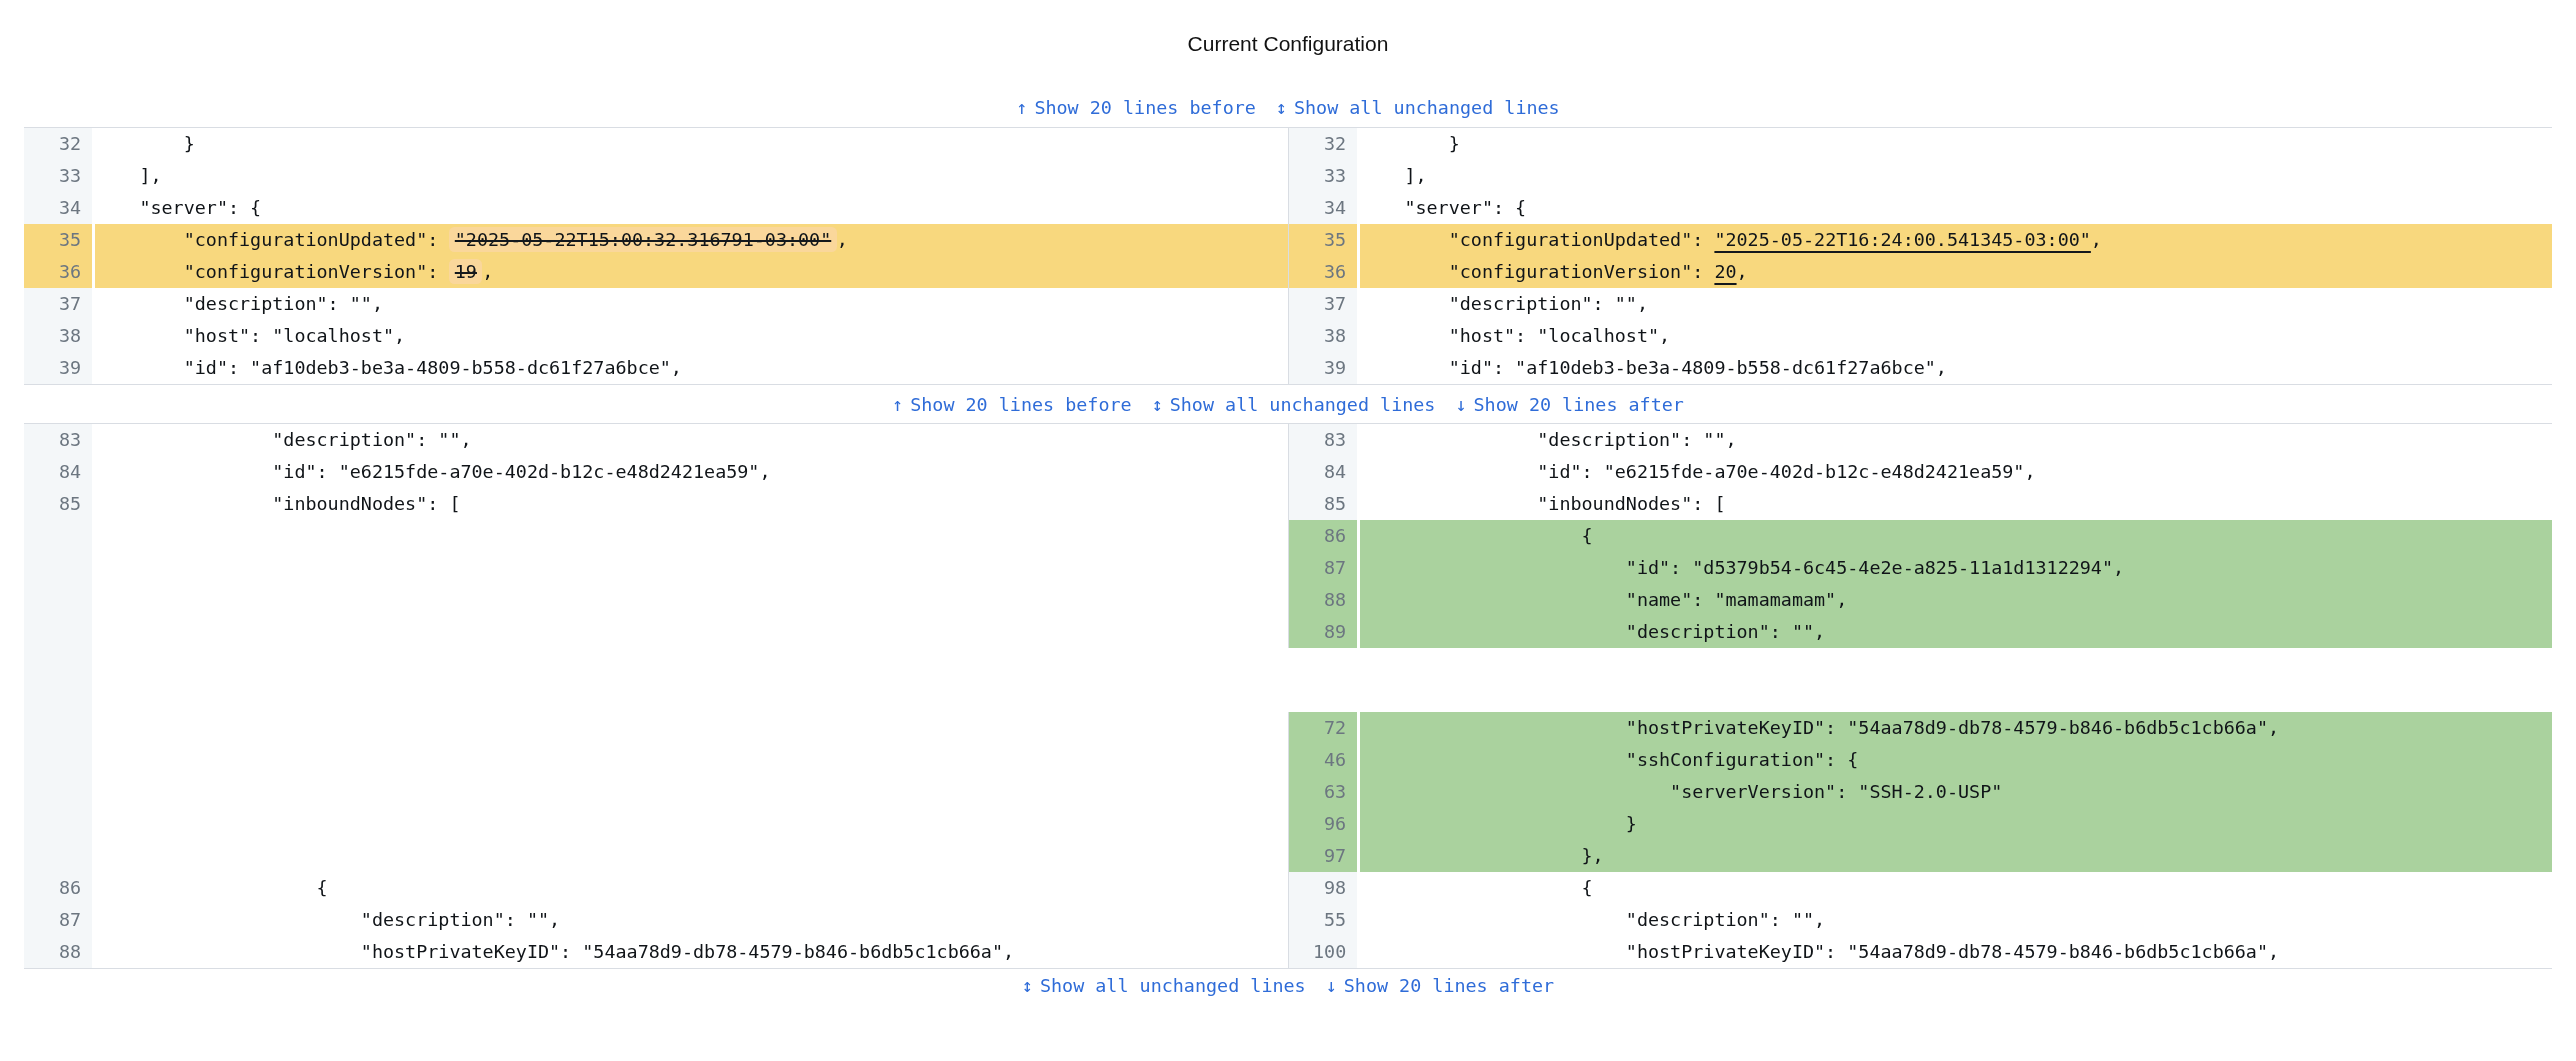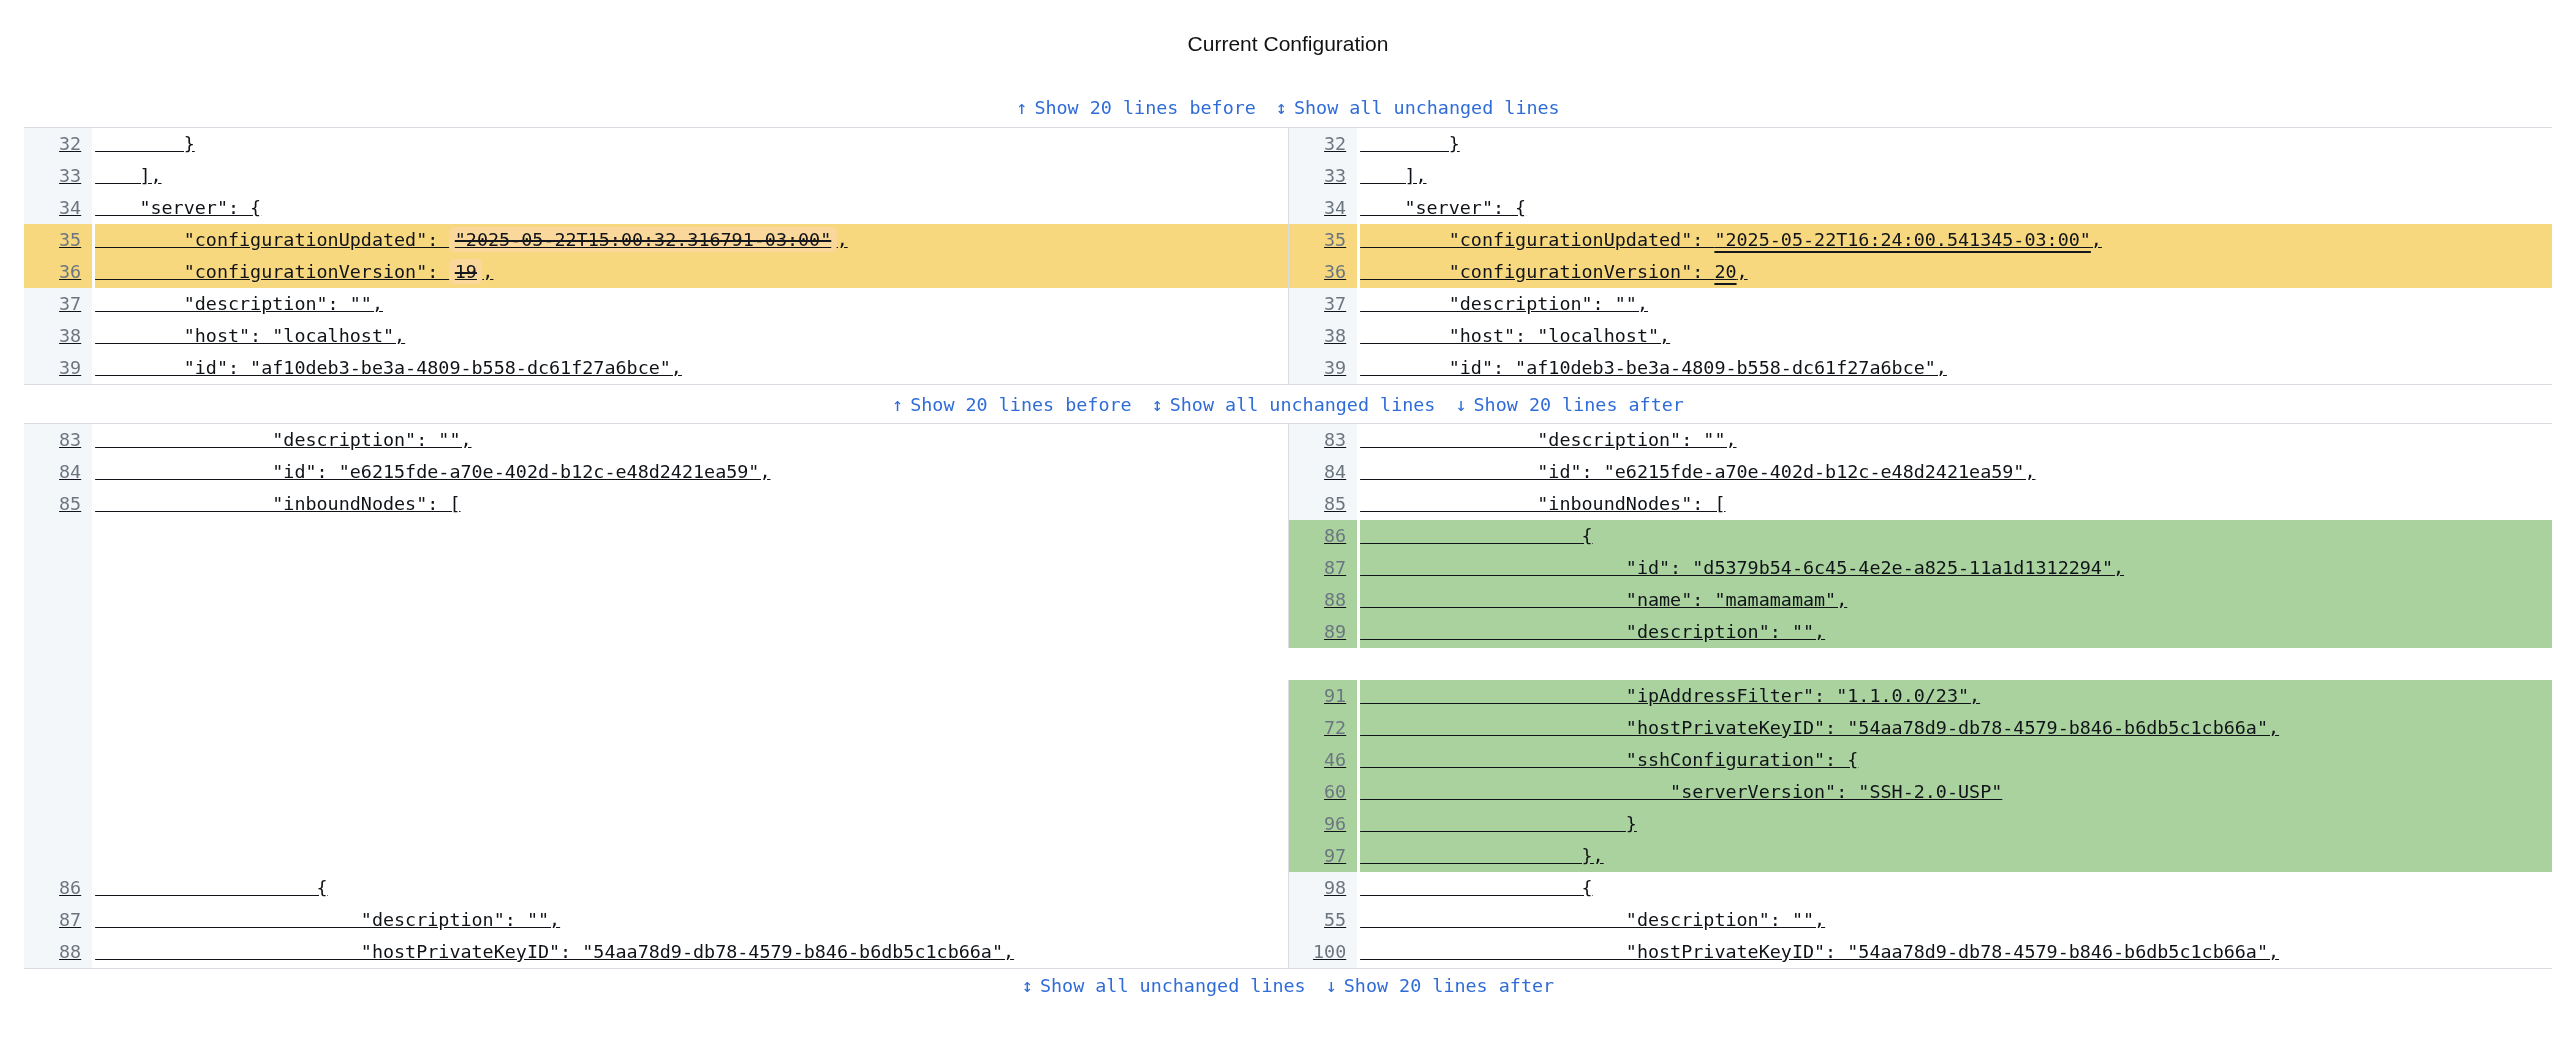--- a/index.html
+++ b/index.html
@@ -23,21 +23,21 @@
   .band{display:flex;justify-content:center;align-items:center;gap:20px;background:#fff;}
   .band-top{height:68px;align-items:flex-end;padding-bottom:9.2px;box-sizing:border-box;}
   .band-mid{height:38px;}
   .band-bottom{height:40px;align-items:flex-start;padding-top:6.1px;box-sizing:border-box;}
   .xlink{display:inline-flex;gap:7px;align-items:center;color:var(--link,#2f6cd8);
     font-size:18.4px;text-decoration:none;cursor:pointer;white-space:pre;}
   .xlink .arrow{font-size:18.4px;}
 
   
   .block{border-top:1.5px solid var(--border,#d9dde3);border-bottom:1.5px solid var(--border,#d9dde3);}
-  .row{display:flex;height:32px;text-decoration:underline;}
+  .row{display:flex;height:32px;}
   .half{display:flex;width:50%;box-sizing:border-box;overflow:hidden;}
   .half.right{border-left:1.5px solid var(--border,#d9dde3);}
   .gutter{width:68px;box-sizing:border-box;text-align:right;padding-right:10.8px;
     background:var(--gutter-bg,#f4f7f9);flex:0 0 auto;}
   .num{font-size:18.4px;line-height:32px;color:#6c7680;}
   .gsep{width:3.1px;background:#ffffff;flex:0 0 auto;}
   .code{flex:1;white-space:pre;font-size:18.4px;line-height:32px;overflow:hidden;background:#ffffff;}
 
   
   .gutter.v-chg{background:var(--yellow,#f8d87e);}
@@ -273,25 +273,20 @@
           <div class="gsep"></div>
           <div class="code v-emp"></div>
         </div>
       </div>
       <div class="row">
         <div class="half left">
           <div class="gutter v-emp"><span class="num"></span></div>
           <div class="gsep"></div>
           <div class="code v-emp"></div>
         </div>
-        <div class="half right">
-          <div class="gutter v-add"><span class="num">91</span></div>
-          <div class="gsep"></div>
-          <div class="code v-add"><span>                        "ipAddressFilter": "1.1.0.0/23",</span></div>
-        </div>
       </div>
       <div class="row">
         <div class="half left">
           <div class="gutter v-emp"><span class="num"></span></div>
           <div class="gsep"></div>
           <div class="code v-emp"></div>
         </div>
         <div class="half right">
           <div class="gutter v-add"><span class="num">72</span></div>
           <div class="gsep"></div>
@@ -310,21 +305,21 @@
           <div class="code v-add"><span>                        "sshConfiguration": {</span></div>
         </div>
       </div>
       <div class="row">
         <div class="half left">
           <div class="gutter v-emp"><span class="num"></span></div>
           <div class="gsep"></div>
           <div class="code v-emp"></div>
         </div>
         <div class="half right">
-          <div class="gutter v-add"><span class="num">60</span></div>
+          <div class="gutter v-add"><span class="num">63</span></div>
           <div class="gsep"></div>
           <div class="code v-add"><span>                            "serverVersion": "SSH-2.0-USP"</span></div>
         </div>
       </div>
       <div class="row">
         <div class="half left">
           <div class="gutter v-emp"><span class="num"></span></div>
           <div class="gsep"></div>
           <div class="code v-emp"></div>
         </div>

